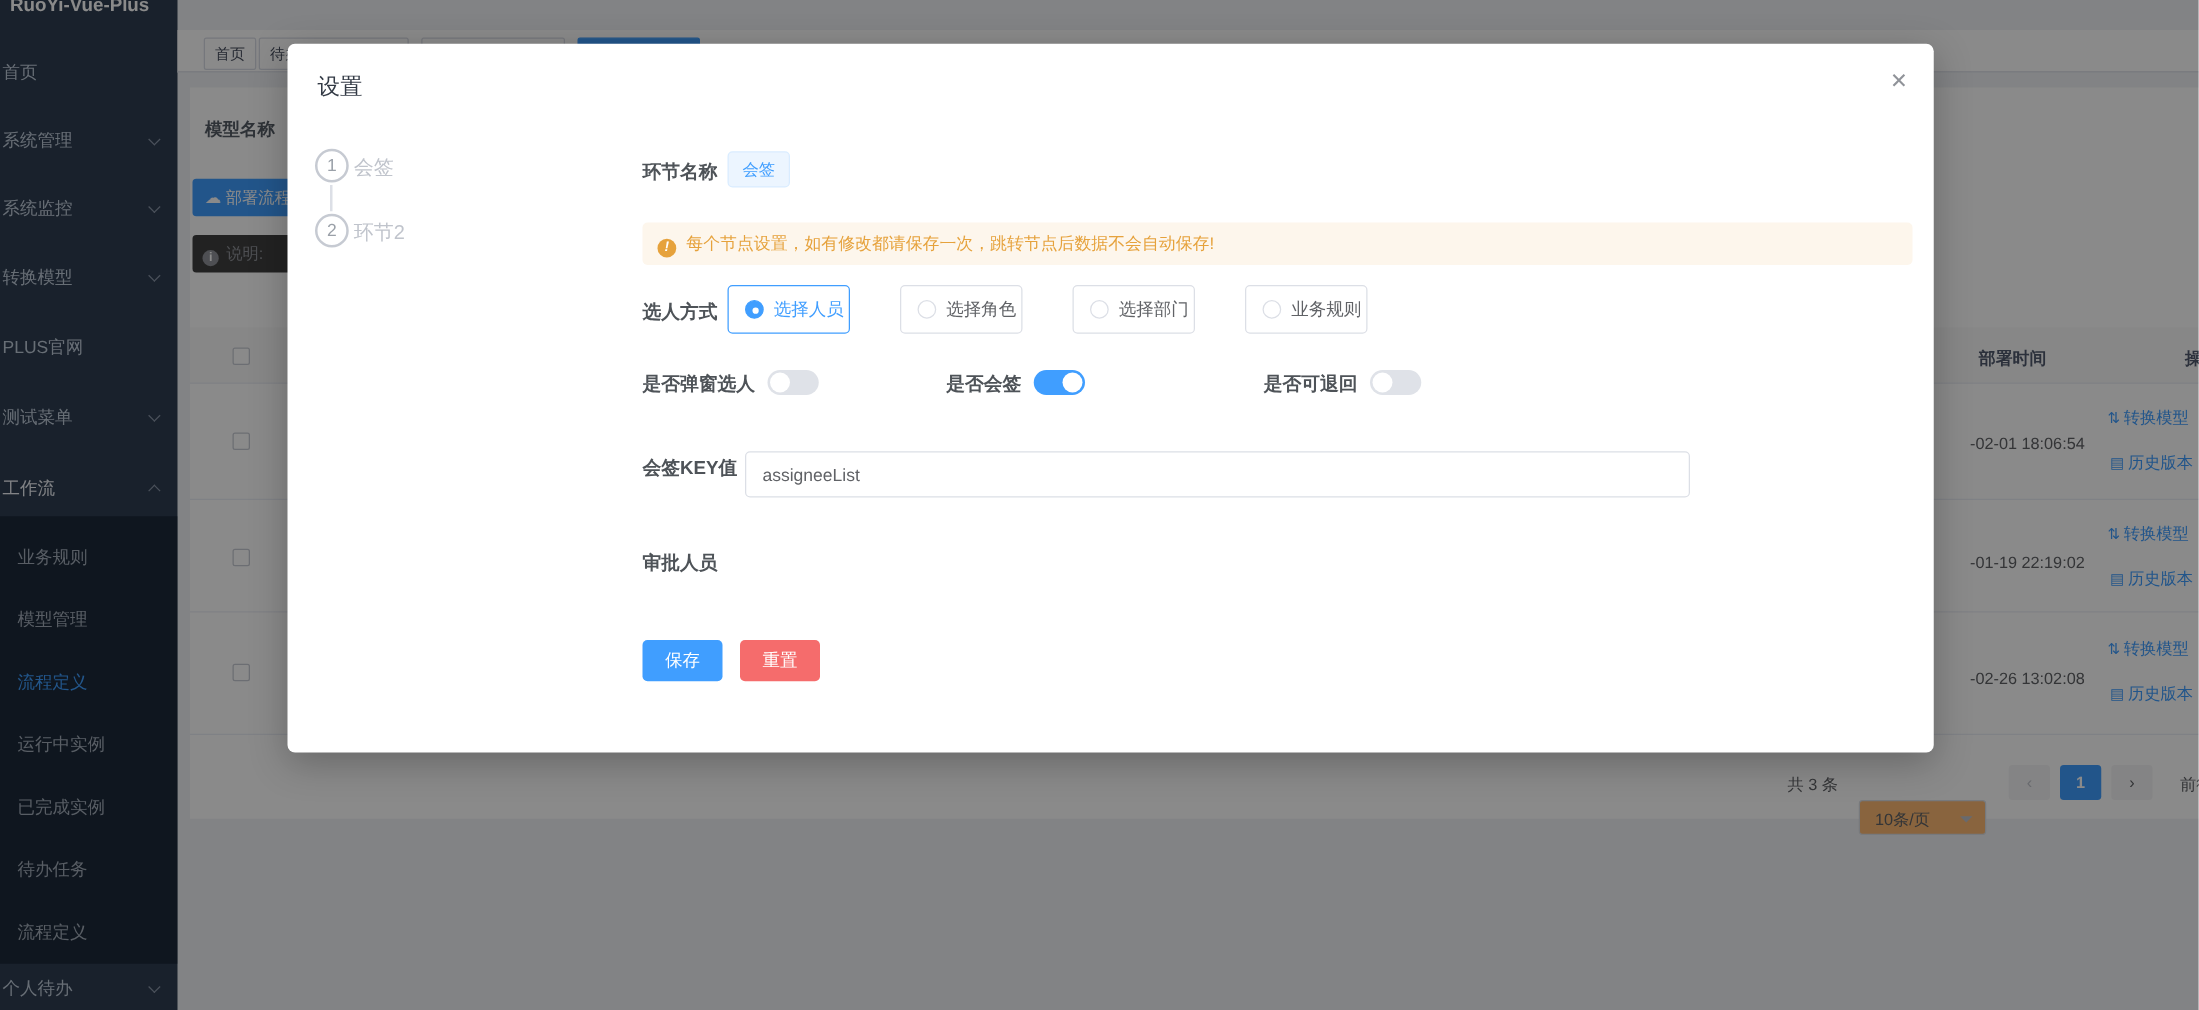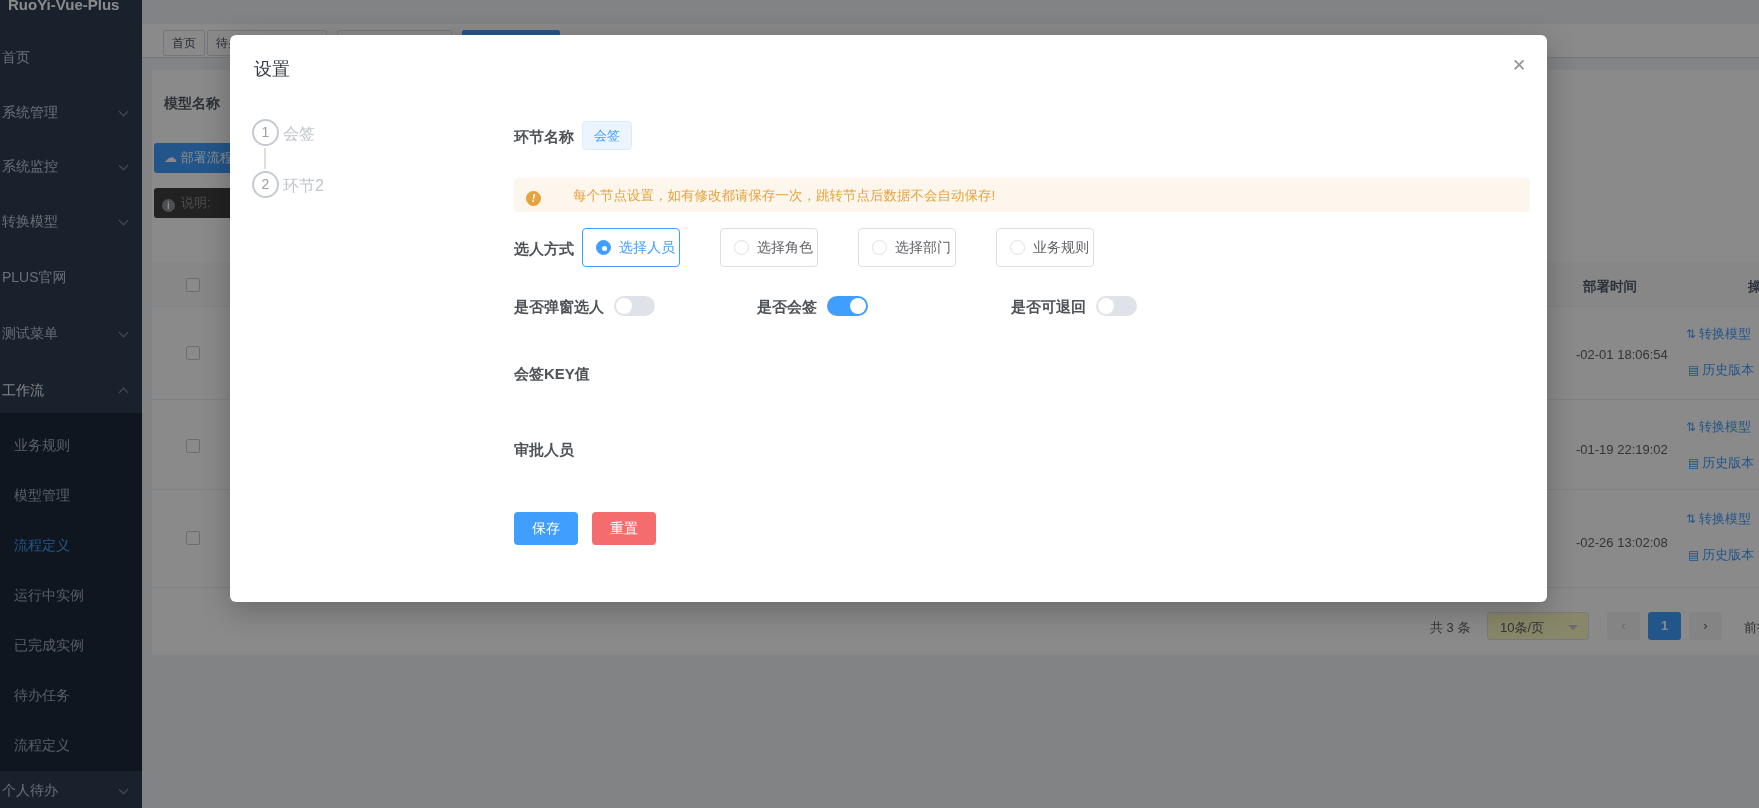--- a/index.html
+++ b/index.html
@@ -44,41 +44,41 @@
   .thead { left:152px; top:262px; width:1607px; height:45px; background:#fafafa; border-bottom:1px solid #ebeef5; }
   .th-text { font-size:13.5px; font-weight:bold; color:#515a6e; white-space:nowrap; }
   .rowline { left:152px; width:1607px; height:1px; background:#ebeef5; }
   .cbox { width:14px; height:14px; background:#fff; border:1px solid #c8ccd4; border-radius:2px; }
   .cell-time { font-size:13px; color:#606266; white-space:nowrap; }
   .op-link { font-size:13px; color:#409eff; white-space:nowrap; }
   .op-link .lic { font-size:12px; margin-right:3px; }
 
   
   .pg-text { font-size:13px; color:#606266; white-space:nowrap; }
-  .pg-select { left:1487px; top:612px; width:102px; height:28px; border:1px solid #dcdfe6; border-radius:3px; background:#fef9c3; }
+  .pg-select { left:1487px; top:640px; width:102px; height:28px; border:1px solid #dcdfe6; border-radius:3px; background:#fdba74; }
   .pg-caret { position:absolute; right:10px; top:12px; width:0; height:0; border-left:5px solid transparent; border-right:5px solid transparent; border-top:5px solid #c0c4cc; }
   .pg-btn { top:612px; width:33px; height:28px; background:#f4f4f5; border-radius:3px; text-align:center; line-height:28px; font-size:13px; color:#606266; }
   .pg-btn.disabled { color:#c0c4cc; }
   .pg-btn.current { background:#409eff; color:#fff; font-weight:bold; }
 
   
   .mask { position:absolute; inset:0; width:1759px; height:808px; background:rgba(0,0,0,0.46); z-index:10; }
 
   
   .modal { position:absolute; left:230px; top:35px; width:1317px; height:567px; background:#fff; border-radius:6px; box-shadow:0 8px 30px rgba(0,0,0,0.25); z-index:20; }
   .m-title { left:24px; top:22px; font-size:18px; color:#333a45; font-weight:500; }
   .m-close { left:1282px; top:20px; font-size:17px; color:#909399; }
   .step-circle { width:27px; height:27px; border:2px solid #c6cad2; border-radius:50%; color:#9aa0a8; font-size:14px; text-align:center; line-height:23px; background:#fff; }
   .step-label { font-size:16px; color:#c0c4cc; white-space:nowrap; }
   .step-line { left:34px; width:2px; background:#dcdfe6; }
   .f-label { font-size:15px; font-weight:bold; color:#4e5358; white-space:nowrap; }
   .m-tag { left:352px; top:86px; height:29px; line-height:27px; padding:0 11px; background:#ecf5ff; border:1px solid #d9ecff; border-radius:4px; color:#409eff; font-size:13px; }
   .m-alert { left:284px; top:143px; width:1016px; height:34px; background:#fdf6ec; border-radius:4px; line-height:34px; padding-left:12px; }
   .m-alert .wicon { display:inline-block; width:15px; height:15px; border-radius:50%; background:#e6a23c; color:#fff; font-size:11px; font-weight:bold; text-align:center; line-height:15px; margin-right:8px; vertical-align:-2px; }
-  .m-alert .wtext { color:#e6a23c; font-size:13.5px;margin-left:24px; }
+  .m-alert .wtext { color:#e6a23c; font-size:13.5px; }
   .radio-card { top:193px; width:98px; height:39px; border:1px solid #dcdfe6; border-radius:4px; line-height:37px; padding-left:13px; font-size:14px; color:#606266; white-space:nowrap; background:#fff; }
   .radio-card.sel { border-color:#409eff; color:#409eff; }
   .rdot { display:inline-block; width:15px; height:15px; border:1px solid #dcdfe6; border-radius:50%; background:#fff; vertical-align:-3px; margin-right:8px; position:relative; }
   .radio-card.sel .rdot { background:#409eff; border-color:#409eff; }
   .radio-card.sel .rdot::after { content:""; position:absolute; left:5px; top:5px; width:5px; height:5px; border-radius:50%; background:#fff; }
   .switch { top:261px; width:41px; height:20px; border-radius:10px; background:#dfe2e8; }
   .switch .knob { position:absolute; top:2px; left:2px; width:16px; height:16px; border-radius:50%; background:#fff; }
   .switch.on { background:#409eff; }
   .switch.on .knob { left:23px; }
   .m-input { border:1px solid #dcdfe6; border-radius:4px; background:#fff; font-size:14px; color:#606266; padding:0 13px; font-family:"Liberation Sans","DejaVu Sans",sans-serif; }
@@ -200,20 +200,21 @@
     <div class="abs f-label" style="left:527px; top:263px">是否会签</div>
     <div class="abs switch on" style="left:597px">
         <span class="knob"></span>
       </div>
     <div class="abs f-label" style="left:781px; top:263px">是否可退回</div>
     <div class="abs switch" style="left:866px">
         <span class="knob"></span>
       </div>
 
     <div class="abs f-label" style="left:284px; top:330px">会签KEY值</div>
+    <input class="abs m-input" style="left: 366px; top: 326px; width: 756px; height: 37px;" value="assigneeList">
 
     <div class="abs f-label" style="left:284px; top:406px">审批人员</div>
 
     <div class="abs m-btn save">保存</div>
     <div class="abs m-btn reset">重置</div>
   </div>
 
 </div>
 
 </body></html>

